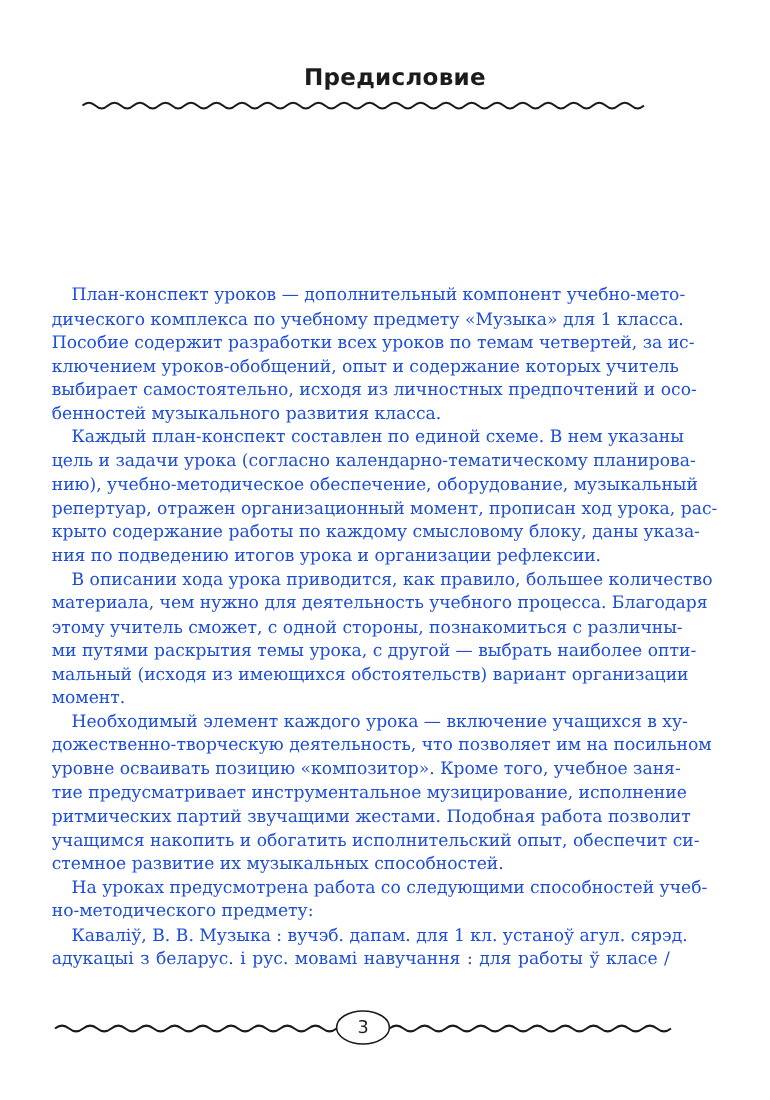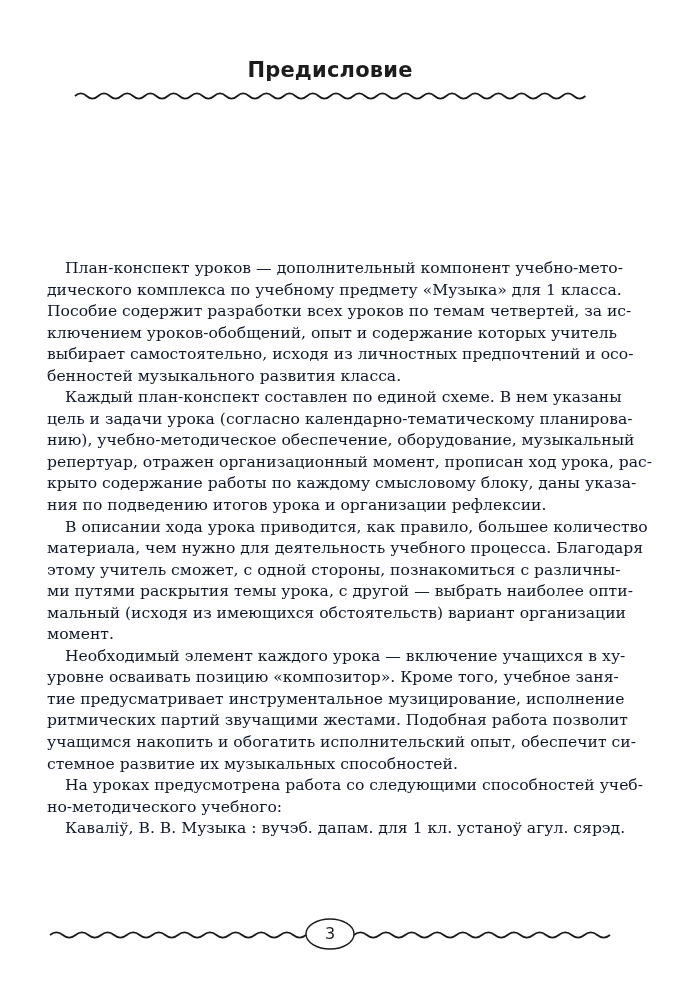--- a/index.html
+++ b/index.html
@@ -32,21 +32,21 @@
       top: 89px;
     }
     .body-text {
       position: absolute;
       left: 47px;
       top: 258px;
       width: 562px;
       font-family: "DejaVu Serif", serif;
       font-size: 15.6px;
       line-height: 21.55px;
-      color: #0f172a;
+      color: #1d4ed8;
     }
     .line {
       display: block;
       text-align: justify;
       text-align-last: justify;
       white-space: nowrap;
       height: 21.55px;
       overflow: visible;
     }
     .line.indent {
@@ -71,21 +71,21 @@
       font-family: "DejaVu Sans", sans-serif;
       font-size: 16px;
       line-height: 32px;
       text-align: center;
       color: #1c1c1c;
     }
   </style>
 </head>
 <body>
 
-<h1 class="page-title" style="margin:0;">Предисловие</h1>
+<h1 class="page-title" style="margin:0;padding-left:29px;">Предисловие</h1>
 
 <svg class="wave-top" width="514" height="14" viewBox="0 0 514 14">
   <path id="wave-top-path" d="M1 7 Q6.80 1.7999999999999998 12.60 7 Q18.40 12.2 24.20 7 Q30.00 1.7999999999999998 35.80 7 Q41.60 12.2 47.40 7 Q53.20 1.7999999999999998 59.00 7 Q64.80 12.2 70.60 7 Q76.40 1.7999999999999998 82.20 7 Q88.00 12.2 93.80 7 Q99.60 1.7999999999999998 105.40 7 Q111.20 12.2 117.00 7 Q122.80 1.7999999999999998 128.60 7 Q134.40 12.2 140.20 7 Q146.00 1.7999999999999998 151.80 7 Q157.60 12.2 163.40 7 Q169.20 1.7999999999999998 175.00 7 Q180.80 12.2 186.60 7 Q192.40 1.7999999999999998 198.20 7 Q204.00 12.2 209.80 7 Q215.60 1.7999999999999998 221.40 7 Q227.20 12.2 233.00 7 Q238.80 1.7999999999999998 244.60 7 Q250.40 12.2 256.20 7 Q262.00 1.7999999999999998 267.80 7 Q273.60 12.2 279.40 7 Q285.20 1.7999999999999998 291.00 7 Q296.80 12.2 302.60 7 Q308.40 1.7999999999999998 314.20 7 Q320.00 12.2 325.80 7 Q331.60 1.7999999999999998 337.40 7 Q343.20 12.2 349.00 7 Q354.80 1.7999999999999998 360.60 7 Q366.40 12.2 372.20 7 Q378.00 1.7999999999999998 383.80 7 Q389.60 12.2 395.40 7 Q401.20 1.7999999999999998 407.00 7 Q412.80 12.2 418.60 7 Q424.40 1.7999999999999998 430.20 7 Q436.00 12.2 441.80 7 Q447.60 1.7999999999999998 453.40 7 Q459.20 12.2 465.00 7 Q470.80 1.7999999999999998 476.60 7 Q482.40 12.2 488.20 7 Q494.00 1.7999999999999998 499.80 7 Q505.60 12.2 511.40 7" fill="none" stroke="#1a1a1a" stroke-width="1.8"></path>
 </svg>
 
 <div class="body-text" id="body-text">
     <div>
       <span class="line indent">План-конспект уроков — дополнительный компонент учебно-мето-</span>
       <span class="line">дического комплекса по учебному предмету «Музыка» для 1 класса.</span>
       <span class="line">Пособие содержит разработки всех уроков по темам четвертей, за ис-</span>
@@ -104,32 +104,34 @@
     <div>
       <span class="line indent">В описании хода урока приводится, как правило, большее количество</span>
       <span class="line">материала, чем нужно для деятельность учебного процесса. Благодаря</span>
       <span class="line">этому учитель сможет, с одной стороны, познакомиться с различны-</span>
       <span class="line">ми путями раскрытия темы урока, с другой — выбрать наиболее опти-</span>
       <span class="line">мальный (исходя из имеющихся обстоятельств) вариант организации</span>
       <span class="line last">момент.</span>
     </div>
     <div>
       <span class="line indent">Необходимый элемент каждого урока — включение учащихся в ху-</span>
+      <span class="line">дожественно-творческую деятельность, что позволяет им на посильном</span>
       <span class="line">уровне осваивать позицию «композитор». Кроме того, учебное заня-</span>
       <span class="line">тие предусматривает инструментальное музицирование, исполнение</span>
       <span class="line">ритмических партий звучащими жестами. Подобная работа позволит</span>
       <span class="line">учащимся накопить и обогатить исполнительский опыт, обеспечит си-</span>
       <span class="line last">стемное развитие их музыкальных способностей.</span>
     </div>
     <div>
       <span class="line indent">На уроках предусмотрена работа со следующими способностей учеб-</span>
-      <span class="line last">но-методического учебного:</span>
+      <span class="line last">но-методического предмету:</span>
     </div>
     <div>
       <span class="line indent">Кавалiў, В. В. Музыка : вучэб. дапам. для 1 кл. устаноў агул. сярэд.</span>
+      <span class="line">адукацыi з беларус. i рус. мовамi навучання : для работы ў класе /</span>
     </div>
   </div>
 
 <div class="footer">
   <svg width="566" height="36" viewBox="0 0 566 36" style="position:absolute;left:0;top:0;">
     <path id="wave-left-path" d="M2 17 Q8.40 11.8 14.80 17 Q21.20 22.2 27.60 17 Q34.00 11.8 40.40 17 Q46.80 22.2 53.20 17 Q59.60 11.8 66.00 17 Q72.40 22.2 78.80 17 Q85.20 11.8 91.60 17 Q98.00 22.2 104.40 17 Q110.80 11.8 117.20 17 Q123.60 22.2 130.00 17 Q136.40 11.8 142.80 17 Q149.20 22.2 155.60 17 Q162.00 11.8 168.40 17 Q174.80 22.2 181.20 17 Q187.60 11.8 194.00 17 Q200.40 22.2 206.80 17 Q213.20 11.8 219.60 17 Q226.00 22.2 232.40 17 Q238.80 11.8 245.20 17 Q251.60 22.2 258.00 17" fill="none" stroke="#1a1a1a" stroke-width="1.8"></path>
     <path id="wave-right-path" d="M306 17 Q312.40 11.8 318.80 17 Q325.20 22.2 331.60 17 Q338.00 11.8 344.40 17 Q350.80 22.2 357.20 17 Q363.60 11.8 370.00 17 Q376.40 22.2 382.80 17 Q389.20 11.8 395.60 17 Q402.00 22.2 408.40 17 Q414.80 11.8 421.20 17 Q427.60 22.2 434.00 17 Q440.40 11.8 446.80 17 Q453.20 22.2 459.60 17 Q466.00 11.8 472.40 17 Q478.80 22.2 485.20 17 Q491.60 11.8 498.00 17 Q504.40 22.2 510.80 17 Q517.20 11.8 523.60 17 Q530.00 22.2 536.40 17 Q542.80 11.8 549.20 17 Q555.60 22.2 562.00 17" fill="none" stroke="#1a1a1a" stroke-width="1.8"></path>
     <ellipse cx="282" cy="16" rx="24" ry="15" fill="#ffffff" stroke="#1a1a1a" stroke-width="1.4"></ellipse>
   </svg>
   <div class="page-number">3</div>

